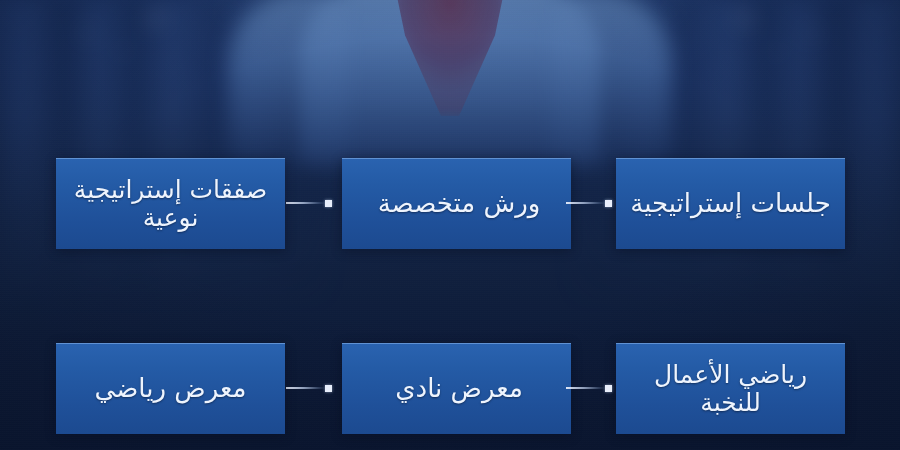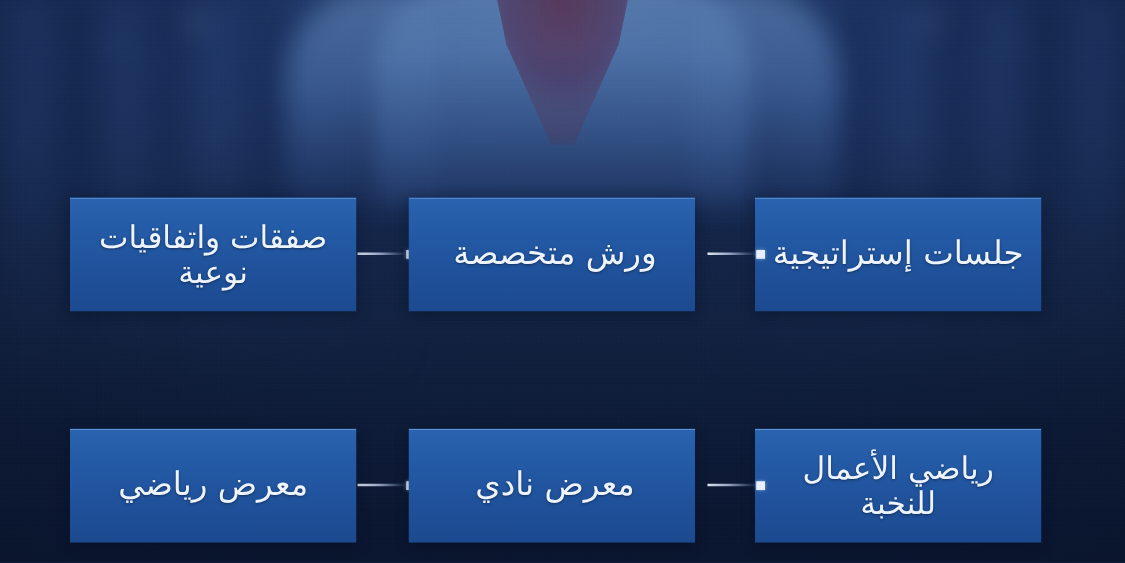--- a/index.html
+++ b/index.html
@@ -173,22 +173,22 @@
     line-height: 1.12;
     font-weight: 400;
     text-align: center;
     letter-spacing: 0;
     white-space: pre-line;
     text-shadow: 0 1px 2px rgba(8,18,40,.5);
   }
   .node.two-line .label { font-size: 25px; }
 
   
-  .col-right  { right: 67px; margin-left: 43px; }
-  .col-middle { right: 344px; padding-left: 15px; }
+  .col-right  { right: 55px; margin-left: 43px; }
+  .col-middle { right: 329px; padding-left: 15px; }
   .col-left   { right: 615px; }
 
   
   .connector {
     position: absolute;
     height: 10px;
     width: 46px;
     top: 40px;
     display: flex;
     align-items: center;
@@ -245,21 +245,21 @@
       <div class="node col-middle">
         <span class="label">ورش متخصصة</span>
       </div>
 
       <div class="connector" id="conn-1">
         <span class="dot"></span>
         <span class="line"></span>
       </div>
 
       <div class="node col-left two-line">
-        <span class="label">صفقات واتفاقيات
+        <span class="label">صفقات إستراتيجية
 نوعية</span>
       </div>
     </div>
 
     <div class="row" id="row-bottom">
 
       <div class="node col-right two-line">
         <span class="label">رياضي الأعمال
 للنخبة</span>
       </div>

